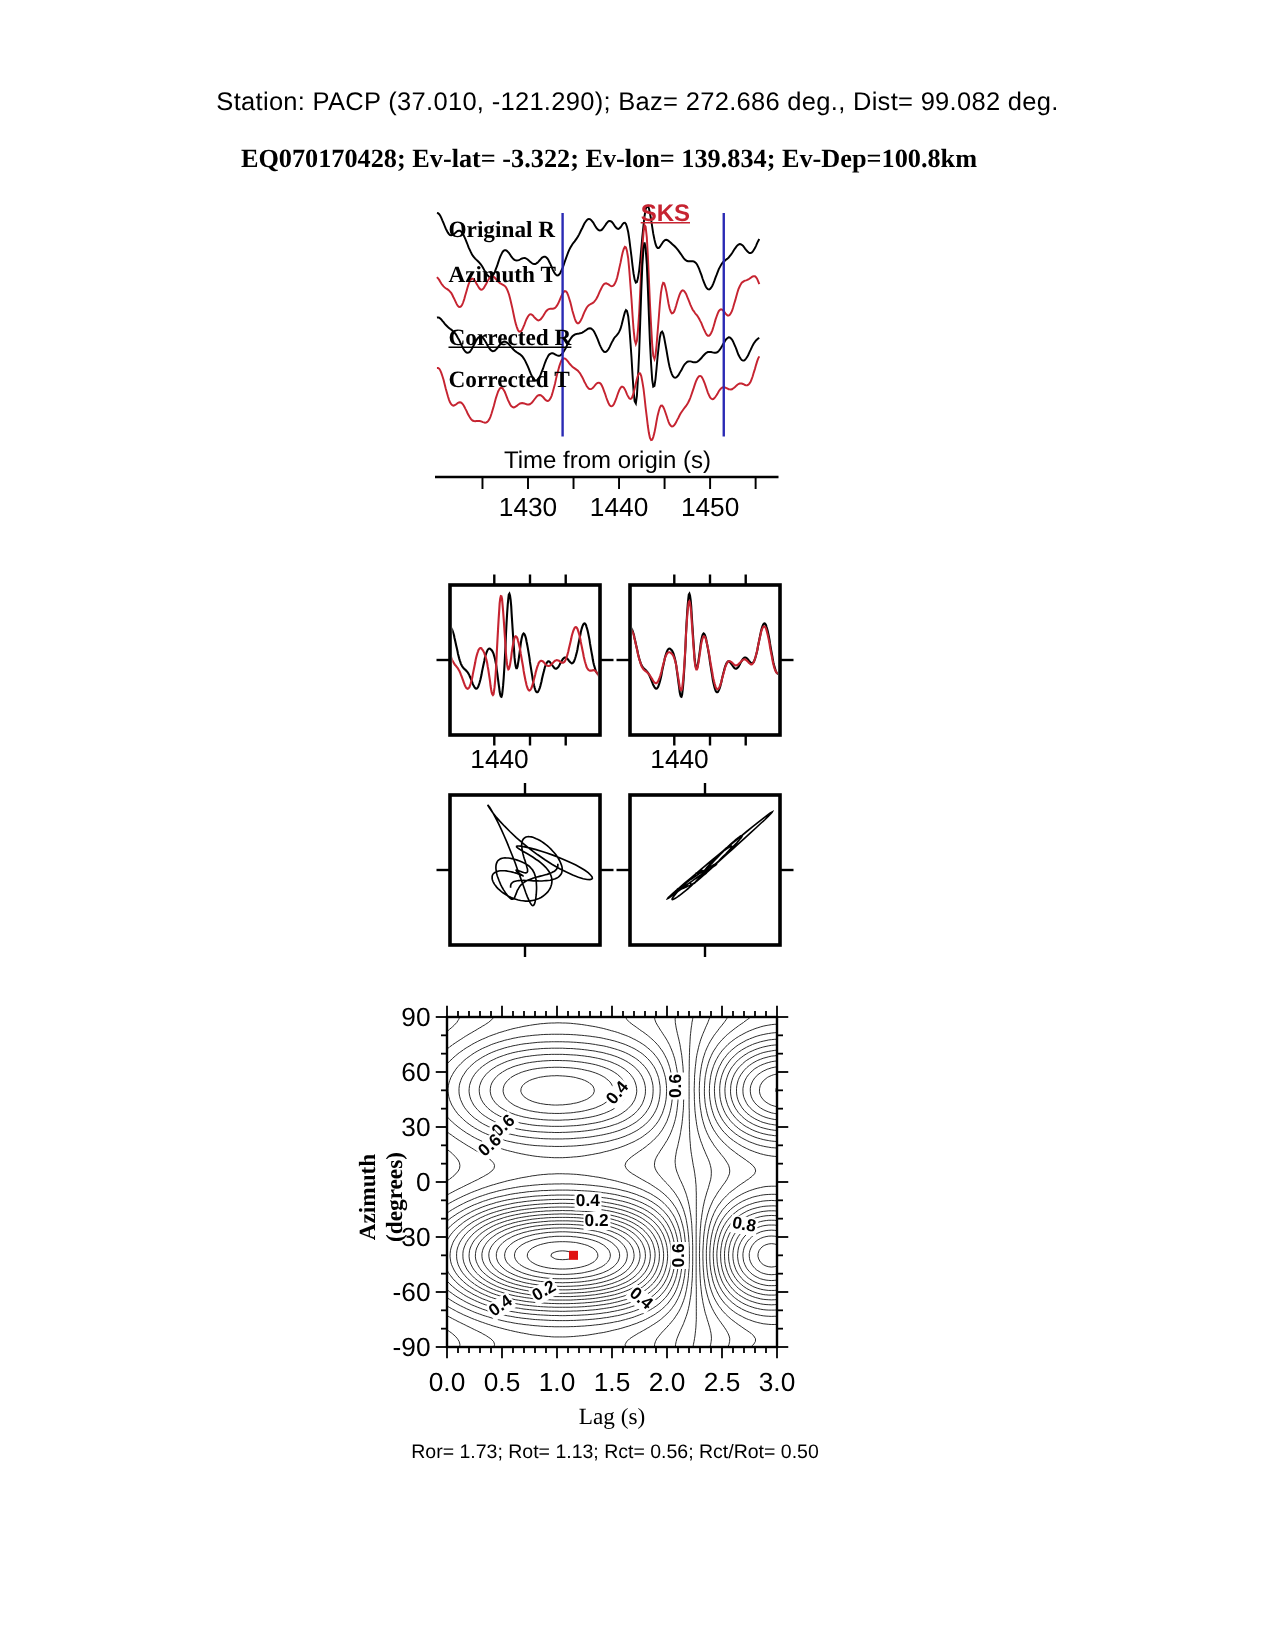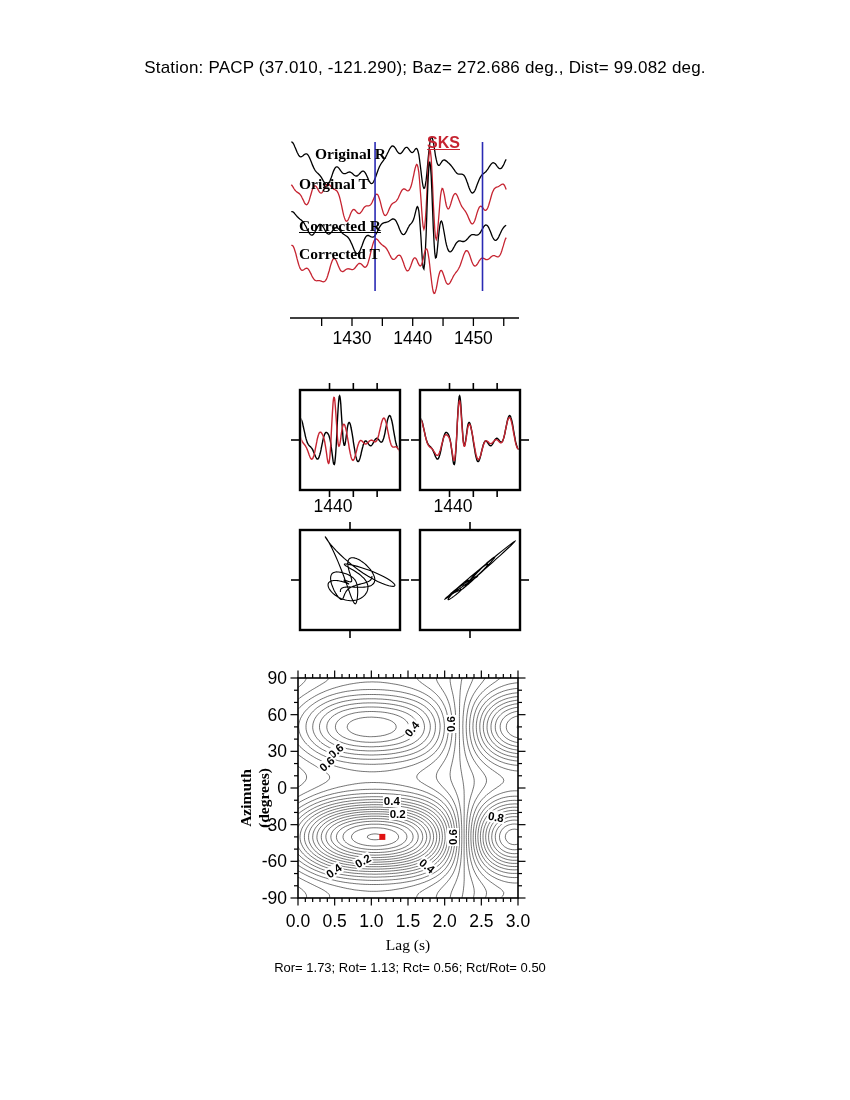--- a/index.html
+++ b/index.html
@@ -20,20 +20,21 @@
   .contour-label{position:absolute;background:#ffffff;padding:0 1px;font-size:11.5px;font-weight:bold;
                  font-family:"Liberation Sans",sans-serif;line-height:12px;white-space:nowrap;}
   svg{position:absolute;top:0;left:0;}
 </style>
 </head>
 <body>
 
 <div id="page">
 
   <div class="abs title1">Station: PACP (37.010, -121.290); Baz=  272.686 deg., Dist=   99.082 deg.</div>
+  <div class="abs title2">EQ070170428; Ev-lat=  -3.322; Ev-lon= 139.834; Ev-Dep=100.8km</div>
 
   <svg id="fig" width="850" height="1100" viewBox="0 0 850 1100">
       <path d="M291.3 141.9 L292.0 142.1 L292.8 142.8 L293.5 143.8 L294.2 145.2 L294.9 146.9 L295.7 148.7 L296.4 150.5 L297.1 152.3 L297.9 153.8 L298.6 155.1 L299.3 156.1 L300.0 156.7 L300.8 156.9 L301.5 156.7 L302.2 156.3 L303.0 155.8 L303.7 155.1 L304.4 154.5 L305.1 154.0 L305.9 153.8 L306.6 153.8 L307.3 154.3 L308.1 155.1 L308.8 156.2 L309.5 157.7 L310.2 159.3 L311.0 161.2 L311.7 163.0 L312.4 164.9 L313.2 166.6 L313.9 168.1 L314.6 169.5 L315.3 170.6 L316.1 171.6 L316.8 172.4 L317.5 173.1 L318.3 173.8 L319.0 174.5 L319.7 175.2 L320.4 176.1 L321.2 177.2 L321.9 178.3 L322.6 179.6 L323.3 180.9 L324.1 182.1 L324.8 183.2 L325.5 184.1 L326.3 184.7 L327.0 184.9 L327.7 184.6 L328.4 183.9 L329.2 182.7 L329.9 181.2 L330.6 179.3 L331.4 177.3 L332.1 175.1 L332.8 173.0 L333.5 171.1 L334.3 169.4 L335.0 168.1 L335.7 167.2 L336.5 166.8 L337.2 166.8 L337.9 167.2 L338.6 167.9 L339.4 168.8 L340.1 169.8 L340.8 170.9 L341.6 171.9 L342.3 172.7 L343.0 173.3 L343.7 173.6 L344.5 173.7 L345.2 173.6 L345.9 173.4 L346.7 173.0 L347.4 172.6 L348.1 172.3 L348.8 172.1 L349.6 172.0 L350.3 172.1 L351.0 172.5 L351.8 173.0 L352.5 173.6 L353.2 174.3 L353.9 174.9 L354.7 175.5 L355.4 175.9 L356.1 176.0 L356.9 176.0 L357.6 175.6 L358.3 175.1 L359.0 174.4 L359.8 173.5 L360.5 172.7 L361.2 171.9 L362.0 171.4 L362.7 171.1 L363.4 171.1 L364.1 171.5 L364.9 172.3 L365.6 173.4 L366.3 174.8 L367.1 176.4 L367.8 178.1 L368.5 179.7 L369.2 181.2 L370.0 182.4 L370.7 183.2 L371.4 183.6 L372.2 183.5 L372.9 182.9 L373.6 181.8 L374.3 180.3 L375.1 178.6 L375.8 176.6 L376.5 174.5 L377.3 172.3 L378.0 170.3 L378.7 168.4 L379.4 166.7 L380.2 165.2 L380.9 164.0 L381.6 162.8 L382.4 161.8 L383.1 160.9 L383.8 159.9 L384.5 158.9 L385.3 157.7 L386.0 156.4 L386.7 155.0 L387.4 153.5 L388.2 152.0 L388.9 150.5 L389.6 149.0 L390.4 147.8 L391.1 146.9 L391.8 146.2 L392.5 146.0 L393.3 146.1 L394.0 146.6 L394.7 147.4 L395.5 148.4 L396.2 149.6 L396.9 150.8 L397.6 151.9 L398.4 152.8 L399.1 153.4 L399.8 153.7 L400.6 153.6 L401.3 153.1 L402.0 152.3 L402.7 151.3 L403.5 150.2 L404.2 149.1 L404.9 148.2 L405.7 147.5 L406.4 147.3 L407.1 147.4 L407.8 147.9 L408.6 148.8 L409.3 149.8 L410.0 150.9 L410.8 151.8 L411.5 152.4 L412.2 152.6 L412.9 152.3 L413.7 151.5 L414.4 150.5 L415.1 149.4 L415.9 148.6 L416.6 148.5 L417.3 149.3 L418.0 151.3 L418.8 154.7 L419.5 159.3 L420.2 164.9 L421.0 171.1 L421.7 177.2 L422.4 182.5 L423.1 186.4 L423.9 188.4 L424.6 188.1 L425.3 185.4 L426.1 180.4 L426.8 173.8 L427.5 166.0 L428.2 158.0 L429.0 150.4 L429.7 144.1 L430.4 139.6 L431.2 137.3 L431.9 137.1 L432.6 138.9 L433.3 142.2 L434.1 146.5 L434.8 151.2 L435.5 155.8 L436.3 159.7 L437.0 162.6 L437.7 164.5 L438.4 165.3 L439.2 165.3 L439.9 164.6 L440.6 163.5 L441.4 162.3 L442.1 161.2 L442.8 160.5 L443.5 160.0 L444.3 159.9 L445.0 160.1 L445.7 160.6 L446.4 161.1 L447.2 161.8 L447.9 162.5 L448.6 163.1 L449.4 163.8 L450.1 164.5 L450.8 165.3 L451.5 166.1 L452.3 167.1 L453.0 168.1 L453.7 169.1 L454.5 170.2 L455.2 171.3 L455.9 172.2 L456.6 173.0 L457.4 173.6 L458.1 174.0 L458.8 174.2 L459.6 174.2 L460.3 174.2 L461.0 174.1 L461.7 174.1 L462.5 174.3 L463.2 174.7 L463.9 175.3 L464.7 176.3 L465.4 177.7 L466.1 179.3 L466.8 181.3 L467.6 183.3 L468.3 185.5 L469.0 187.5 L469.8 189.4 L470.5 191.0 L471.2 192.1 L471.9 192.8 L472.7 193.0 L473.4 192.6 L474.1 191.8 L474.9 190.5 L475.6 188.9 L476.3 187.1 L477.0 185.1 L477.8 183.1 L478.5 181.2 L479.2 179.4 L480.0 177.9 L480.7 176.6 L481.4 175.6 L482.1 174.7 L482.9 174.1 L483.6 173.5 L484.3 172.9 L485.1 172.3 L485.8 171.7 L486.5 170.8 L487.2 169.9 L488.0 168.8 L488.7 167.7 L489.4 166.5 L490.2 165.4 L490.9 164.4 L491.6 163.6 L492.3 163.0 L493.1 162.7 L493.8 162.8 L494.5 163.2 L495.3 163.8 L496.0 164.7 L496.7 165.7 L497.4 166.6 L498.2 167.5 L498.9 168.2 L499.6 168.7 L500.4 168.7 L501.1 168.4 L501.8 167.8 L502.5 166.7 L503.3 165.4 L504.0 163.9 L504.7 162.3 L505.4 160.8 L506.2 159.4 " fill="none" stroke="#000000" stroke-width="1.3"></path>
       <path d="M291.3 184.7 L292.0 185.5 L292.8 186.6 L293.5 187.8 L294.2 189.0 L294.9 190.0 L295.7 190.9 L296.4 191.6 L297.1 192.2 L297.9 192.6 L298.6 193.1 L299.3 193.6 L300.0 194.4 L300.8 195.3 L301.5 196.5 L302.2 198.0 L303.0 199.6 L303.7 201.1 L304.4 202.6 L305.1 203.8 L305.9 204.5 L306.6 204.7 L307.3 204.3 L308.1 203.2 L308.8 201.5 L309.5 199.4 L310.2 196.9 L311.0 194.2 L311.7 191.7 L312.4 189.4 L313.2 187.6 L313.9 186.4 L314.6 185.8 L315.3 185.8 L316.1 186.4 L316.8 187.4 L317.5 188.8 L318.3 190.1 L319.0 191.4 L319.7 192.4 L320.4 193.0 L321.2 193.1 L321.9 192.7 L322.6 191.9 L323.3 190.7 L324.1 189.3 L324.8 187.9 L325.5 186.6 L326.3 185.5 L327.0 184.7 L327.7 184.3 L328.4 184.3 L329.2 184.6 L329.9 185.2 L330.6 186.0 L331.4 186.9 L332.1 187.7 L332.8 188.3 L333.5 188.9 L334.3 189.3 L335.0 189.7 L335.7 190.1 L336.5 190.6 L337.2 191.4 L337.9 192.6 L338.6 194.3 L339.4 196.5 L340.1 199.2 L340.8 202.2 L341.6 205.6 L342.3 209.0 L343.0 212.3 L343.7 215.4 L344.5 217.9 L345.2 219.8 L345.9 220.9 L346.7 221.2 L347.4 220.8 L348.1 219.8 L348.8 218.3 L349.6 216.4 L350.3 214.5 L351.0 212.8 L351.8 211.3 L352.5 210.2 L353.2 209.6 L353.9 209.5 L354.7 209.9 L355.4 210.5 L356.1 211.4 L356.9 212.2 L357.6 212.9 L358.3 213.4 L359.0 213.6 L359.8 213.3 L360.5 212.8 L361.2 211.9 L362.0 210.8 L362.7 209.6 L363.4 208.5 L364.1 207.5 L364.9 206.7 L365.6 206.2 L366.3 205.9 L367.1 205.8 L367.8 205.8 L368.5 205.8 L369.2 205.7 L370.0 205.3 L370.7 204.6 L371.4 203.6 L372.2 202.2 L372.9 200.6 L373.6 198.9 L374.3 197.2 L375.1 195.7 L375.8 194.7 L376.5 194.1 L377.3 194.3 L378.0 195.1 L378.7 196.7 L379.4 198.8 L380.2 201.4 L380.9 204.2 L381.6 207.1 L382.4 209.9 L383.1 212.2 L383.8 214.0 L384.5 215.2 L385.3 215.6 L386.0 215.3 L386.7 214.5 L387.4 213.2 L388.2 211.6 L388.9 209.8 L389.6 208.1 L390.4 206.5 L391.1 205.2 L391.8 204.2 L392.5 203.5 L393.3 203.0 L394.0 202.6 L394.7 202.2 L395.5 201.8 L396.2 201.1 L396.9 200.2 L397.6 199.1 L398.4 197.7 L399.1 196.1 L399.8 194.4 L400.6 192.8 L401.3 191.4 L402.0 190.2 L402.7 189.4 L403.5 189.0 L404.2 188.9 L404.9 189.2 L405.7 189.6 L406.4 190.2 L407.1 190.6 L407.8 190.8 L408.6 190.6 L409.3 190.0 L410.0 188.8 L410.8 187.1 L411.5 184.8 L412.2 181.9 L412.9 178.6 L413.7 175.1 L414.4 171.5 L415.1 168.3 L415.9 165.8 L416.6 164.5 L417.3 164.9 L418.0 167.4 L418.8 172.3 L419.5 179.7 L420.2 189.0 L421.0 199.6 L421.7 210.3 L422.4 219.8 L423.1 226.5 L423.9 229.3 L424.6 227.2 L425.3 220.2 L426.1 208.9 L426.8 194.6 L427.5 179.4 L428.2 165.5 L429.0 155.1 L429.7 150.0 L430.4 151.0 L431.2 158.1 L431.9 170.4 L432.6 185.9 L433.3 202.5 L434.1 217.7 L434.8 229.8 L435.5 237.2 L436.3 239.4 L437.0 236.8 L437.7 230.4 L438.4 221.5 L439.2 211.7 L439.9 202.7 L440.6 195.4 L441.4 190.6 L442.1 188.5 L442.8 188.8 L443.5 191.1 L444.3 194.6 L445.0 198.6 L445.7 202.5 L446.4 205.7 L447.2 207.8 L447.9 208.9 L448.6 208.8 L449.4 207.8 L450.1 205.9 L450.8 203.7 L451.5 201.2 L452.3 198.7 L453.0 196.6 L453.7 195.0 L454.5 193.9 L455.2 193.5 L455.9 193.8 L456.6 194.7 L457.4 196.0 L458.1 197.7 L458.8 199.5 L459.6 201.4 L460.3 203.2 L461.0 204.8 L461.7 206.3 L462.5 207.4 L463.2 208.5 L463.9 209.4 L464.7 210.3 L465.4 211.3 L466.1 212.5 L466.8 213.9 L467.6 215.4 L468.3 217.2 L469.0 218.9 L469.8 220.6 L470.5 222.1 L471.2 223.2 L471.9 223.8 L472.7 223.8 L473.4 223.2 L474.1 222.0 L474.9 220.2 L475.6 218.0 L476.3 215.6 L477.0 213.1 L477.8 210.8 L478.5 208.9 L479.2 207.4 L480.0 206.5 L480.7 206.2 L481.4 206.4 L482.1 207.0 L482.9 207.9 L483.6 208.9 L484.3 209.7 L485.1 210.3 L485.8 210.4 L486.5 209.9 L487.2 208.9 L488.0 207.3 L488.7 205.2 L489.4 202.7 L490.2 200.1 L490.9 197.5 L491.6 195.0 L492.3 192.8 L493.1 191.0 L493.8 189.6 L494.5 188.5 L495.3 187.9 L496.0 187.4 L496.7 187.1 L497.4 186.9 L498.2 186.6 L498.9 186.3 L499.6 185.8 L500.4 185.3 L501.1 184.7 L501.8 184.3 L502.5 184.1 L503.3 184.2 L504.0 184.8 L504.7 185.8 L505.4 187.4 L506.2 189.4 " fill="none" stroke="#c62431" stroke-width="1.3"></path>
       <path d="M291.3 211.7 L292.0 211.6 L292.8 211.8 L293.5 212.3 L294.2 213.0 L294.9 213.9 L295.7 214.8 L296.4 215.7 L297.1 216.5 L297.9 217.3 L298.6 218.0 L299.3 218.6 L300.0 219.2 L300.8 219.7 L301.5 220.3 L302.2 221.0 L303.0 221.7 L303.7 222.6 L304.4 223.7 L305.1 225.0 L305.9 226.3 L306.6 227.8 L307.3 229.4 L308.1 230.9 L308.8 232.3 L309.5 233.5 L310.2 234.4 L311.0 235.0 L311.7 235.2 L312.4 235.1 L313.2 234.6 L313.9 233.7 L314.6 232.5 L315.3 231.2 L316.1 229.7 L316.8 228.3 L317.5 226.9 L318.3 225.8 L319.0 224.9 L319.7 224.4 L320.4 224.3 L321.2 224.5 L321.9 225.1 L322.6 226.1 L323.3 227.2 L324.1 228.5 L324.8 229.9 L325.5 231.1 L326.3 232.3 L327.0 233.2 L327.7 233.8 L328.4 234.1 L329.2 234.0 L329.9 233.7 L330.6 233.1 L331.4 232.3 L332.1 231.4 L332.8 230.4 L333.5 229.5 L334.3 228.7 L335.0 228.2 L335.7 227.8 L336.5 227.7 L337.2 227.9 L337.9 228.3 L338.6 228.9 L339.4 229.6 L340.1 230.5 L340.8 231.4 L341.6 232.2 L342.3 233.0 L343.0 233.7 L343.7 234.3 L344.5 234.8 L345.2 235.3 L345.9 235.7 L346.7 236.2 L347.4 236.8 L348.1 237.5 L348.8 238.4 L349.6 239.6 L350.3 240.9 L351.0 242.4 L351.8 244.1 L352.5 245.8 L353.2 247.6 L353.9 249.3 L354.7 250.9 L355.4 252.2 L356.1 253.1 L356.9 253.7 L357.6 253.7 L358.3 253.3 L359.0 252.5 L359.8 251.2 L360.5 249.6 L361.2 247.8 L362.0 245.8 L362.7 243.7 L363.4 241.7 L364.1 239.9 L364.9 238.4 L365.6 237.1 L366.3 236.2 L367.1 235.7 L367.8 235.5 L368.5 235.5 L369.2 235.8 L370.0 236.2 L370.7 236.6 L371.4 236.9 L372.2 237.1 L372.9 237.1 L373.6 236.9 L374.3 236.3 L375.1 235.5 L375.8 234.4 L376.5 233.2 L377.3 231.8 L378.0 230.3 L378.7 228.8 L379.4 227.4 L380.2 226.2 L380.9 225.1 L381.6 224.2 L382.4 223.6 L383.1 223.1 L383.8 222.8 L384.5 222.6 L385.3 222.5 L386.0 222.4 L386.7 222.2 L387.4 222.0 L388.2 221.7 L388.9 221.3 L389.6 220.8 L390.4 220.3 L391.1 219.8 L391.8 219.3 L392.5 219.0 L393.3 218.9 L394.0 219.0 L394.7 219.5 L395.5 220.2 L396.2 221.3 L396.9 222.7 L397.6 224.3 L398.4 226.1 L399.1 227.9 L399.8 229.7 L400.6 231.4 L401.3 232.8 L402.0 233.8 L402.7 234.5 L403.5 234.7 L404.2 234.5 L404.9 233.8 L405.7 232.7 L406.4 231.4 L407.1 229.9 L407.8 228.4 L408.6 227.0 L409.3 225.7 L410.0 224.7 L410.8 223.9 L411.5 223.1 L412.2 222.2 L412.9 220.9 L413.7 219.1 L414.4 216.7 L415.1 213.8 L415.9 210.7 L416.6 208.1 L417.3 206.7 L418.0 207.4 L418.8 210.8 L419.5 217.4 L420.2 226.8 L421.0 238.3 L421.7 250.2 L422.4 260.7 L423.1 267.5 L423.9 269.0 L424.6 263.9 L425.3 252.2 L426.1 235.2 L426.8 215.1 L427.5 194.7 L428.2 177.4 L429.0 165.7 L429.7 161.6 L430.4 165.3 L431.2 176.2 L431.9 192.2 L432.6 210.5 L433.3 228.3 L434.1 243.1 L434.8 253.2 L435.5 257.8 L436.3 257.3 L437.0 252.7 L437.7 245.6 L438.4 237.7 L439.2 230.5 L439.9 225.0 L440.6 221.8 L441.4 221.0 L442.1 222.3 L442.8 225.2 L443.5 229.0 L444.3 233.3 L445.0 237.5 L445.7 241.4 L446.4 244.7 L447.2 247.4 L447.9 249.4 L448.6 250.8 L449.4 251.6 L450.1 251.8 L450.8 251.6 L451.5 251.0 L452.3 250.1 L453.0 248.9 L453.7 247.6 L454.5 246.3 L455.2 244.9 L455.9 243.7 L456.6 242.7 L457.4 241.9 L458.1 241.3 L458.8 241.0 L459.6 240.9 L460.3 240.9 L461.0 241.1 L461.7 241.3 L462.5 241.5 L463.2 241.5 L463.9 241.5 L464.7 241.2 L465.4 240.8 L466.1 240.2 L466.8 239.5 L467.6 238.7 L468.3 237.8 L469.0 237.0 L469.8 236.2 L470.5 235.5 L471.2 235.0 L471.9 234.7 L472.7 234.6 L473.4 234.6 L474.1 234.7 L474.9 234.9 L475.6 235.1 L476.3 235.2 L477.0 235.2 L477.8 235.0 L478.5 234.6 L479.2 233.9 L480.0 233.0 L480.7 231.9 L481.4 230.7 L482.1 229.4 L482.9 228.1 L483.6 226.9 L484.3 226.0 L485.1 225.3 L485.8 224.9 L486.5 225.0 L487.2 225.5 L488.0 226.4 L488.7 227.6 L489.4 229.2 L490.2 231.0 L490.9 232.8 L491.6 234.7 L492.3 236.5 L493.1 238.0 L493.8 239.2 L494.5 240.0 L495.3 240.4 L496.0 240.4 L496.7 239.9 L497.4 239.0 L498.2 237.9 L498.9 236.5 L499.6 234.9 L500.4 233.3 L501.1 231.8 L501.8 230.3 L502.5 229.0 L503.3 227.9 L504.0 227.0 L504.7 226.3 L505.4 225.7 L506.2 225.3 " fill="none" stroke="#000000" stroke-width="1.3"></path>
       <path d="M291.3 245.3 L292.0 245.3 L292.8 245.8 L293.5 246.9 L294.2 248.6 L294.9 250.7 L295.7 253.2 L296.4 256.0 L297.1 258.9 L297.9 261.7 L298.6 264.2 L299.3 266.4 L300.0 268.2 L300.8 269.4 L301.5 270.1 L302.2 270.4 L303.0 270.2 L303.7 269.8 L304.4 269.3 L305.1 268.7 L305.9 268.3 L306.6 268.2 L307.3 268.3 L308.1 268.9 L308.8 269.8 L309.5 271.0 L310.2 272.4 L311.0 273.9 L311.7 275.5 L312.4 276.9 L313.2 278.2 L313.9 279.2 L314.6 280.0 L315.3 280.5 L316.1 280.7 L316.8 280.8 L317.5 280.7 L318.3 280.7 L319.0 280.6 L319.7 280.7 L320.4 280.8 L321.2 281.1 L321.9 281.4 L322.6 281.6 L323.3 281.8 L324.1 281.7 L324.8 281.3 L325.5 280.6 L326.3 279.4 L327.0 277.7 L327.7 275.7 L328.4 273.3 L329.2 270.7 L329.9 268.0 L330.6 265.4 L331.4 263.0 L332.1 261.0 L332.8 259.6 L333.5 258.7 L334.3 258.5 L335.0 258.9 L335.7 259.8 L336.5 261.2 L337.2 262.9 L337.9 264.7 L338.6 266.6 L339.4 268.2 L340.1 269.6 L340.8 270.7 L341.6 271.3 L342.3 271.6 L343.0 271.5 L343.7 271.1 L344.5 270.6 L345.2 270.0 L345.9 269.5 L346.7 269.0 L347.4 268.8 L348.1 268.7 L348.8 268.8 L349.6 269.0 L350.3 269.2 L351.0 269.5 L351.8 269.7 L352.5 269.7 L353.2 269.5 L353.9 269.0 L354.7 268.3 L355.4 267.5 L356.1 266.5 L356.9 265.5 L357.6 264.6 L358.3 263.9 L359.0 263.5 L359.8 263.4 L360.5 263.5 L361.2 264.0 L362.0 264.7 L362.7 265.5 L363.4 266.3 L364.1 266.9 L364.9 267.3 L365.6 267.2 L366.3 266.6 L367.1 265.4 L367.8 263.7 L368.5 261.4 L369.2 258.8 L370.0 255.8 L370.7 252.6 L371.4 249.5 L372.2 246.6 L372.9 244.1 L373.6 242.0 L374.3 240.4 L375.1 239.4 L375.8 239.0 L376.5 239.0 L377.3 239.5 L378.0 240.2 L378.7 241.1 L379.4 242.1 L380.2 243.0 L380.9 243.8 L381.6 244.5 L382.4 245.1 L383.1 245.6 L383.8 246.1 L384.5 246.6 L385.3 247.2 L386.0 248.0 L386.7 248.9 L387.4 250.1 L388.2 251.5 L388.9 252.9 L389.6 254.5 L390.4 255.9 L391.1 257.3 L391.8 258.3 L392.5 259.1 L393.3 259.4 L394.0 259.4 L394.7 259.0 L395.5 258.4 L396.2 257.5 L396.9 256.6 L397.6 255.8 L398.4 255.3 L399.1 255.1 L399.8 255.3 L400.6 256.0 L401.3 257.2 L402.0 258.8 L402.7 260.7 L403.5 262.8 L404.2 265.0 L404.9 267.0 L405.7 268.8 L406.4 270.1 L407.1 270.8 L407.8 270.9 L408.6 270.4 L409.3 269.3 L410.0 267.7 L410.8 265.8 L411.5 263.7 L412.2 261.7 L412.9 259.9 L413.7 258.6 L414.4 257.8 L415.1 257.8 L415.9 258.4 L416.6 259.6 L417.3 261.1 L418.0 262.9 L418.8 264.4 L419.5 265.6 L420.2 266.0 L421.0 265.6 L421.7 264.2 L422.4 261.9 L423.1 259.0 L423.9 255.7 L424.6 252.7 L425.3 250.2 L426.1 248.9 L426.8 249.0 L427.5 250.7 L428.2 254.2 L429.0 259.1 L429.7 265.0 L430.4 271.6 L431.2 278.1 L431.9 284.0 L432.6 288.7 L433.3 291.9 L434.1 293.4 L434.8 293.2 L435.5 291.4 L436.3 288.4 L437.0 284.8 L437.7 280.8 L438.4 277.1 L439.2 274.0 L439.9 271.7 L440.6 270.5 L441.4 270.4 L442.1 271.2 L442.8 272.7 L443.5 274.7 L444.3 277.0 L445.0 279.2 L445.7 281.2 L446.4 282.8 L447.2 283.8 L447.9 284.3 L448.6 284.2 L449.4 283.6 L450.1 282.6 L450.8 281.4 L451.5 279.9 L452.3 278.5 L453.0 277.0 L453.7 275.7 L454.5 274.5 L455.2 273.5 L455.9 272.5 L456.6 271.6 L457.4 270.6 L458.1 269.5 L458.8 268.3 L459.6 266.7 L460.3 265.0 L461.0 263.0 L461.7 260.9 L462.5 258.6 L463.2 256.4 L463.9 254.4 L464.7 252.7 L465.4 251.5 L466.1 250.7 L466.8 250.6 L467.6 251.0 L468.3 252.1 L469.0 253.6 L469.8 255.5 L470.5 257.6 L471.2 259.7 L471.9 261.7 L472.7 263.5 L473.4 264.9 L474.1 265.7 L474.9 266.1 L475.6 266.0 L476.3 265.4 L477.0 264.5 L477.8 263.3 L478.5 262.1 L479.2 260.8 L480.0 259.8 L480.7 258.9 L481.4 258.4 L482.1 258.2 L482.9 258.2 L483.6 258.4 L484.3 258.7 L485.1 259.1 L485.8 259.5 L486.5 259.6 L487.2 259.7 L488.0 259.5 L488.7 259.0 L489.4 258.5 L490.2 257.8 L490.9 257.1 L491.6 256.5 L492.3 256.0 L493.1 255.7 L493.8 255.6 L494.5 255.7 L495.3 256.0 L496.0 256.3 L496.7 256.7 L497.4 256.9 L498.2 256.8 L498.9 256.5 L499.6 255.7 L500.4 254.5 L501.1 252.8 L501.8 250.8 L502.5 248.4 L503.3 245.9 L504.0 243.4 L504.7 241.1 L505.4 239.1 L506.2 237.6 " fill="none" stroke="#c62431" stroke-width="1.3"></path>
       <line x1="375.06599999999975" y1="142" x2="375.06599999999975" y2="291" stroke="#2a2ab4" stroke-width="1.6"></line>
       <line x1="482.505" y1="142" x2="482.505" y2="291" stroke="#2a2ab4" stroke-width="1.6"></line>
       <line x1="290" y1="318" x2="519" y2="318" stroke="#000" stroke-width="1.6"></line>
       <line x1="352" y1="318" x2="352" y2="326" stroke="#000" stroke-width="1.3"></line>
@@ -244,25 +245,26 @@
       <text x="287" y="757.3333333333334" font-size="17.5" font-family="&quot;Liberation Sans&quot;,sans-serif" text-anchor="end" fill="#000" font-weight="normal">30</text>
       <text x="287" y="794" font-size="17.5" font-family="&quot;Liberation Sans&quot;,sans-serif" text-anchor="end" fill="#000" font-weight="normal">0</text>
       <text x="287" y="830.6666666666666" font-size="17.5" font-family="&quot;Liberation Sans&quot;,sans-serif" text-anchor="end" fill="#000" font-weight="normal">-30</text>
       <text x="287" y="867.3333333333334" font-size="17.5" font-family="&quot;Liberation Sans&quot;,sans-serif" text-anchor="end" fill="#000" font-weight="normal">-60</text>
       <text x="287" y="904" font-size="17.5" font-family="&quot;Liberation Sans&quot;,sans-serif" text-anchor="end" fill="#000" font-weight="normal">-90</text>
       <rect x="379.3333333333333" y="833.8888888888889" width="6" height="6" fill="#e01212"></rect>
     </svg>
 
   <div class="abs skslabel" id="sks" style="color: rgb(198, 36, 49);">SKS</div>
 
-  <div class="abs tracelabel" style="top:146px;left:315px;text-align:right;">Original R</div>
-  <div class="abs tracelabel" style="top:176px;left:299px;">Original T</div>
+  <div class="abs tracelabel" style="top:146px;left:299px;text-align:right;">Original R</div>
+  <div class="abs tracelabel" style="top:176px;left:299px;">Azimuth T</div>
   <div class="abs tracelabel" style="top:218px;left:299px;text-decoration:underline;">Corrected R</div>
   <div class="abs tracelabel" style="top:246px;left:299px;">Corrected T</div>
 
+  <div class="abs taxislabel">Time from origin (s)</div>
 
   <div class="abs clag">Lag (s)</div>
   <div class="abs" style="top:780px;left:200px;width:110px;transform:rotate(-90deg);transform-origin:50% 50%;
        text-align:center;font-size:15.5px;font-weight:bold;font-family:'Liberation Serif',serif;">Azimuth (degrees)</div>
 
   <div class="abs results">Ror= 1.73; Rot= 1.13; Rct= 0.56; Rct/Rot= 0.50</div>
 
   <div id="contour-labels" class="abs" style="top:0;left:0;width:850px;height:1100px;pointer-events:none;">
       <div class="contour-label" style="left: 412.4px; top: 729.333px; transform: translate(-50%, -50%) rotate(-50deg);">0.4</div>
       <div class="contour-label" style="left: 450.533px; top: 724.444px; transform: translate(-50%, -50%) rotate(-90deg);">0.6</div>

